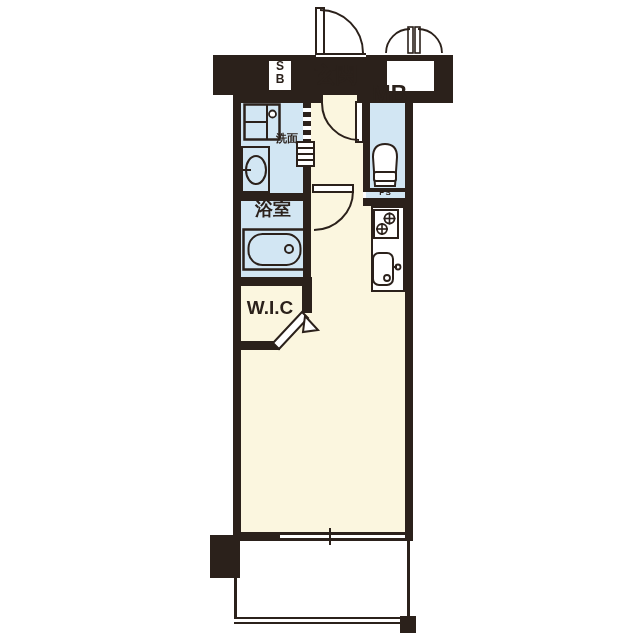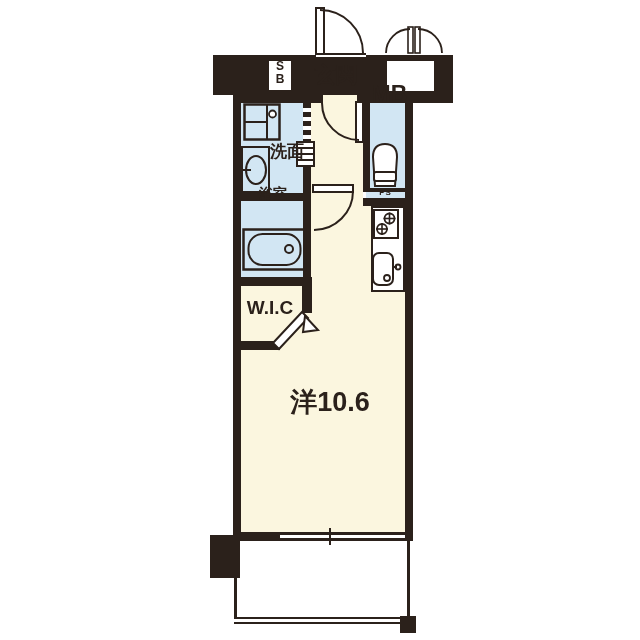--- a/index.html
+++ b/index.html
@@ -119,19 +119,18 @@
     <rect x="2" y="2" width="20" height="32" rx="6" fill="#ffffff" stroke="#2b211b" stroke-width="2"></rect>
     <circle cx="16" cy="27" r="3" fill="none" stroke="#2b211b" stroke-width="1.8"></circle>
     <line x1="22" y1="16" x2="26" y2="16" stroke="#2b211b" stroke-width="2"></line>
     <circle cx="27" cy="16" r="2.5" fill="none" stroke="#2b211b" stroke-width="1.8"></circle>
   </svg>
 
   <div class="label" style="left:294px;top:64px;width:84px;font-size:21px;">玄関</div>
   <div class="label" style="left:266px;top:60px;width:28px;font-size:12px;white-space:pre-line;">S
 B</div>
   <div class="label" style="left:362px;top:65px;width:55px;font-size:23px;margin-top:17px;">MB</div>
-  <div class="label" style="left:262px;top:143px;width:50px;font-size:17px;text-align:center;">洗面</div>
-  <div class="label" style="left:244px;top:186px;width:58px;font-size:14px;">浴室</div>
+  <div class="label" style="left:262px;top:133px;width:50px;font-size:11px;text-align:center;">洗面</div>
+  <div class="label" style="left:244px;top:200px;width:58px;font-size:18px;">浴室</div>
   <div class="label" style="left:366px;top:189px;width:39px;font-size:8px;letter-spacing:1px;">PS</div>
   <div class="label" style="left:238px;top:298px;width:64px;font-size:19px;">W.I.C</div>
-  <div class="label" style="left:260px;top:388px;width:140px;font-size:27px;">洋10.6</div>
 
 </div>
 
 </body></html>

